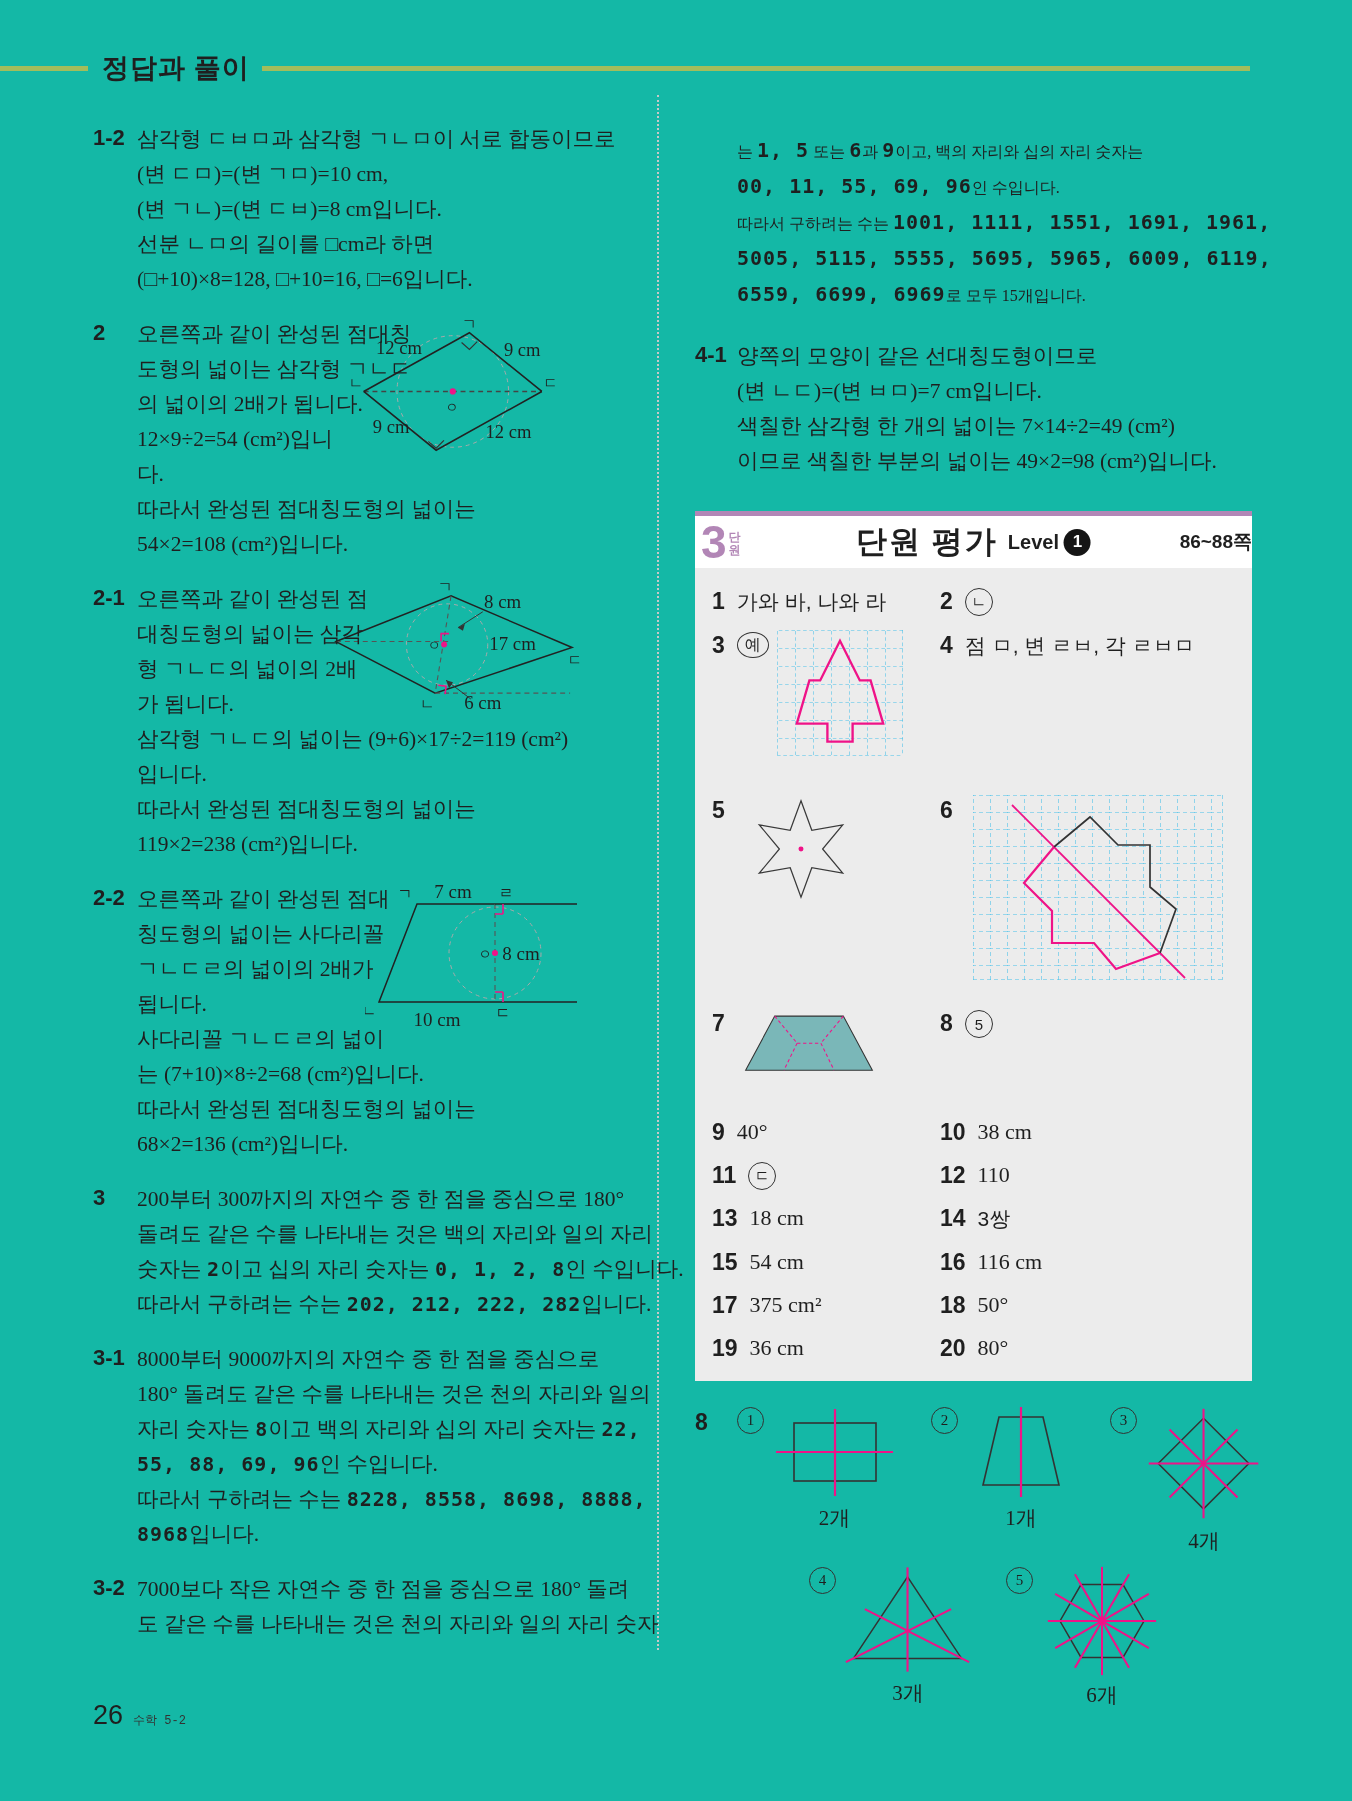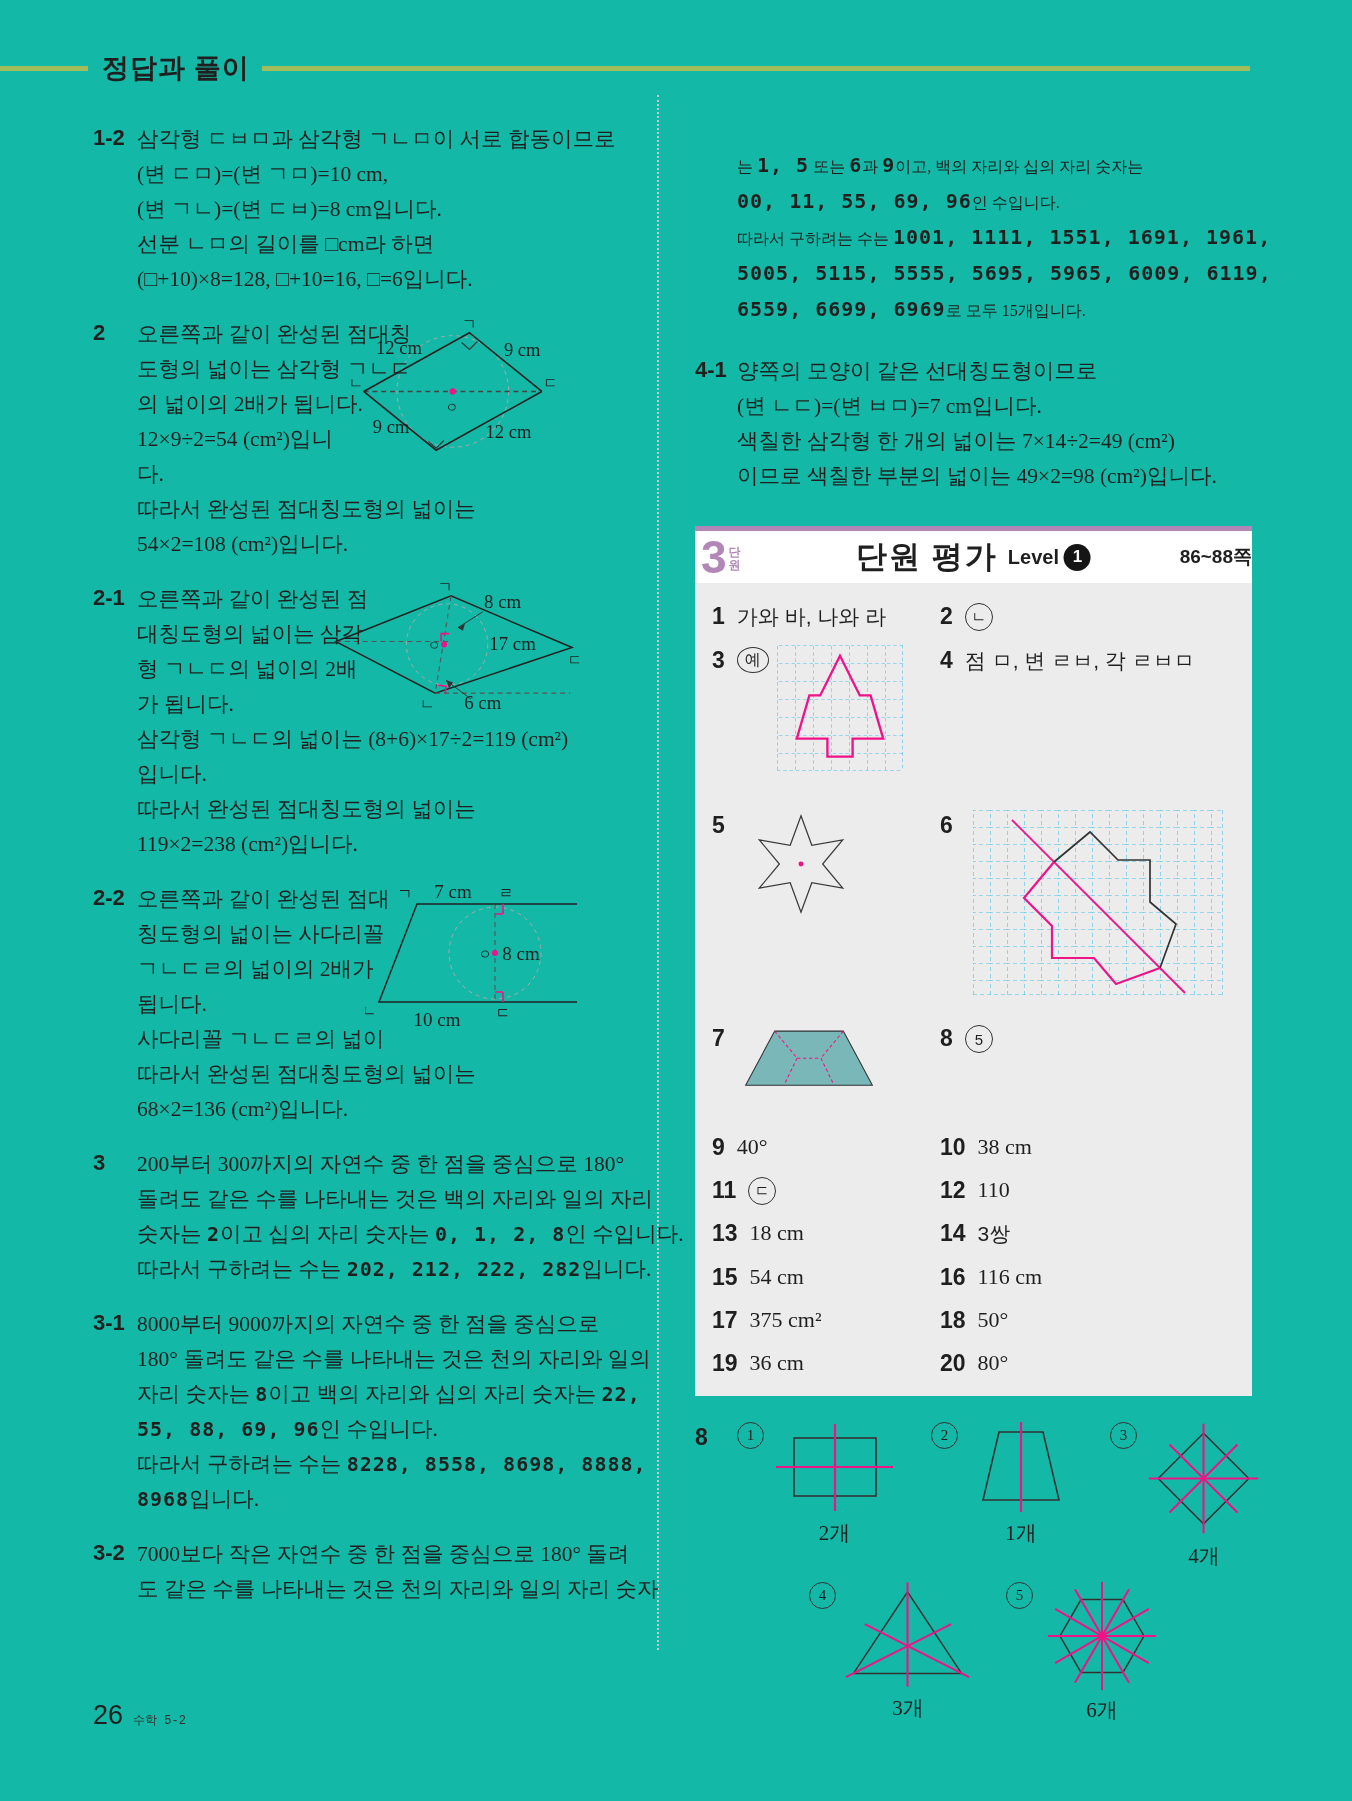--- a/index.html
+++ b/index.html
@@ -8,21 +8,21 @@
 
   
   .hdr-line{position:absolute;height:5px;background:#a3bd5b;}
   .hdr-line.l{top:66px;left:0;width:88px;}
   .hdr-line.r{top:66px;left:262px;width:988px;}
   .hdr-title{position:absolute;left:102px;top:50px;font-size:27px;font-weight:bold;letter-spacing:1px;}
 
   .divider{position:absolute;left:657px;top:95px;height:1555px;border-left:2px dotted #c8c8c8;}
 
   .col-left{position:absolute;left:93px;top:122px;width:487px;}
-  .col-right{position:absolute;left:695px;top:148px;width:557px;}
+  .col-right{position:absolute;left:695px;top:133px;width:557px;}
 
   .prob{display:flex;margin-bottom:20px;}
   .plabel{flex:0 0 44px;font-family:"Liberation Sans","DejaVu Sans",sans-serif;font-weight:bold;font-size:22px;padding-top:3px;}
   .ptext{flex:1;font-size:21.5px;}
   .tline{line-height:35px;white-space:nowrap;}
   .col-right .tline{line-height:35px;}
   .dg{font-family:"DejaVu Sans Mono",monospace;font-weight:bold;letter-spacing:1px;font-size:20px;}
   .pfig{float:right;}
   svg{font-family:"Liberation Serif","DejaVu Serif",serif;}
   svg text{fill:#1f1f1f;}
@@ -141,21 +141,21 @@
           <polygon points="127,46 134,42 132,49" fill="#333"></polygon>
           <text x="182" y="69" font-size="19" text-anchor="middle">17 cm</text>
           <text x="152" y="128" font-size="19" text-anchor="middle">6 cm</text>
           <line x1="140" y1="118" x2="115" y2="99" stroke="#333" stroke-width="1"></line>
           <polygon points="115,99 122,101 118,107" fill="#333"></polygon>
         </svg>
       <div class="tline"><span>오른쪽과 같이 완성된 점</span></div>
           <div class="tline"><span>대칭도형의 넓이는 삼각</span></div>
           <div class="tline"><span>형 ㄱㄴㄷ의 넓이의 2배</span></div>
           <div class="tline"><span>가 됩니다.</span></div>
-          <div class="tline"><span>삼각형 ㄱㄴㄷ의 넓이는 (8+6)×17÷2=119 (cm²)</span></div>
+          <div class="tline"><span>삼각형 ㄱㄴㄷ의 넓이는 (9+6)×17÷2=119 (cm²)</span></div>
           <div class="tline"><span>입니다.</span></div>
           <div class="tline"><span>따라서 완성된 점대칭도형의 넓이는</span></div>
           <div class="tline"><span>119×2=238 (cm²)입니다.</span></div>
         </div>
     </div>
 
     <div class="prob">
       <div class="plabel">2-2</div>
       <div class="ptext">
         <svg class="pfig" width="215" height="150" viewBox="0 0 215 150">
@@ -174,20 +174,21 @@
           <text x="138" y="136" font-size="15" text-anchor="middle">ㄷ</text>
           <text x="88" y="16" font-size="19" text-anchor="middle">7 cm</text>
           <text x="156" y="78" font-size="19" text-anchor="middle">8 cm</text>
           <text x="72" y="144" font-size="19" text-anchor="middle">10 cm</text>
         </svg>
       <div class="tline"><span>오른쪽과 같이 완성된 점대</span></div>
           <div class="tline"><span>칭도형의 넓이는 사다리꼴</span></div>
           <div class="tline"><span>ㄱㄴㄷㄹ의 넓이의 2배가</span></div>
           <div class="tline"><span>됩니다.</span></div>
           <div class="tline"><span>사다리꼴 ㄱㄴㄷㄹ의 넓이</span></div>
+          <div class="tline"><span>는 (7+10)×8÷2=68 (cm²)입니다.</span></div>
           <div class="tline"><span>따라서 완성된 점대칭도형의 넓이는</span></div>
           <div class="tline"><span>68×2=136 (cm²)입니다.</span></div>
         </div>
     </div>
 
     <div class="prob">
       <div class="plabel">3</div>
       <div class="ptext">
           <div class="tline"><span>200부터 300까지의 자연수 중 한 점을 중심으로 180°</span></div>
           <div class="tline"><span>돌려도 같은 수를 나타내는 것은 백의 자리와 일의 자리</span></div>

